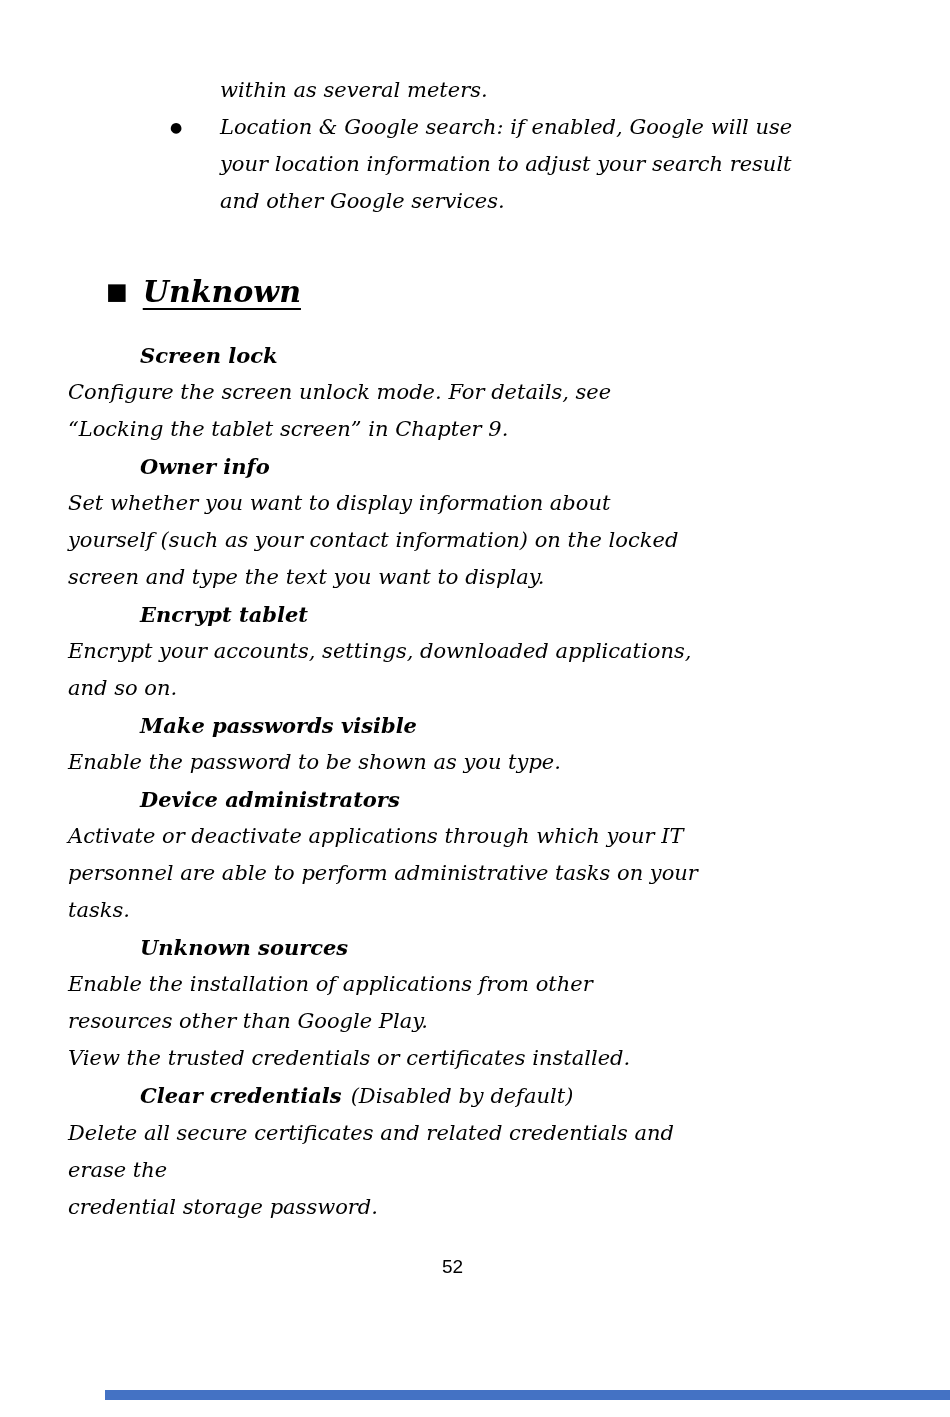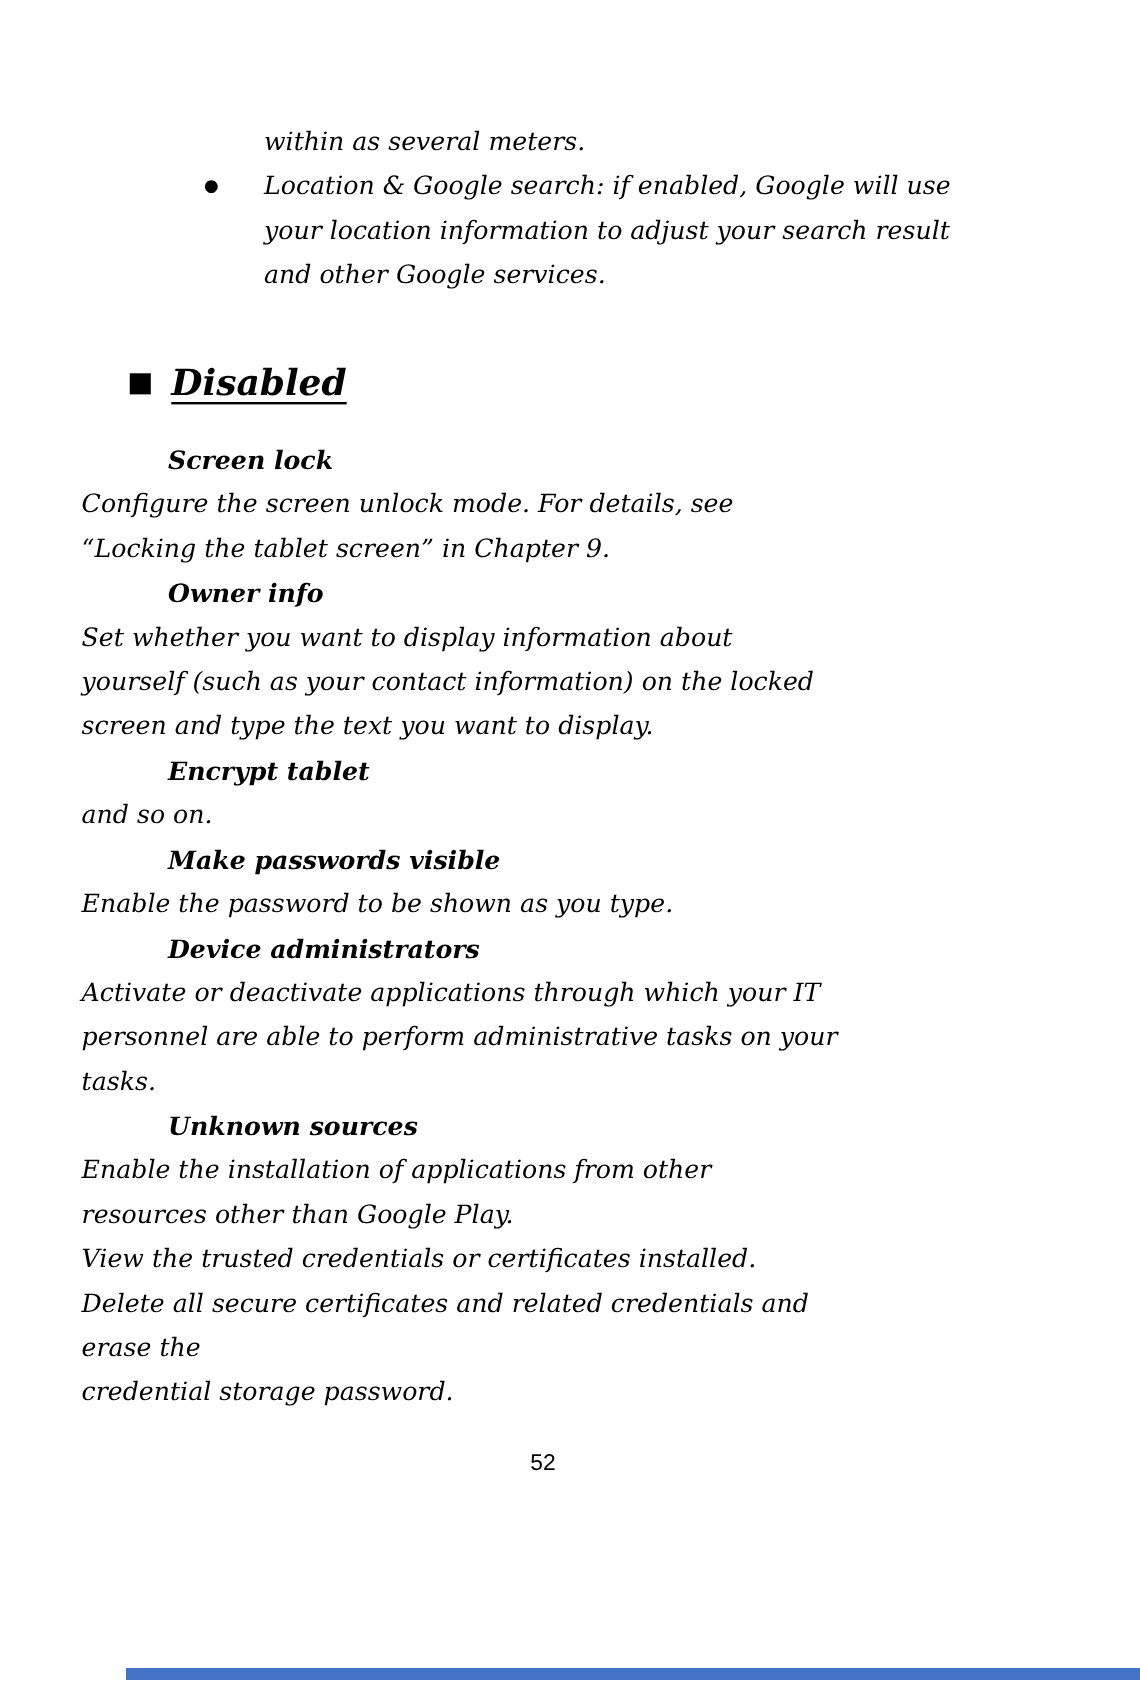--- a/index.html
+++ b/index.html
@@ -18,21 +18,21 @@
     font-size:21px;
     white-space:nowrap;
   }
   .cont-line  { padding-left:220px; }
   .bullet-first { position:relative; }
   .bullet-lines .line { padding-left:220px; }
   .bullet {
     position:absolute; left:170px; top:0;
     font-style:normal; font-size:14px; line-height:37px;
   }
-  .intro-block { padding-top:100px; }
+  .intro-block { padding-top:72px; }
   .heading {
     margin-top:50px;
     padding-left:106px;
     font-size:30px; font-weight:bold; line-height:42px;
     white-space:nowrap;
   }
   .heading .sq {
     font-style:normal; font-size:23px;
     margin-right:15px; vertical-align:3px;
   }
@@ -71,43 +71,45 @@
       <div class="line bullet-first">
         <span class="bullet">●</span>
         <span>Location &amp; Google search: if enabled, Google will use</span>
       </div>
       <div class="line">your location information to adjust your search result</div>
       <div class="line">and other Google services.</div>
     </div>
   </div>
 
   <div class="heading">
-    <span class="sq">■</span><span class="heading-text">Disabled</span>
+    <span class="sq">■</span><span class="heading-text">Unknown</span>
   </div>
 
   <div class="sections" id="sections">
       <div class="line label-line"><span>Screen lock</span></div>
       <div class="line desc-line">Configure the screen unlock mode. For details, see</div>
       <div class="line desc-line">“Locking the tablet screen” in Chapter 9.</div>
       <div class="line label-line"><span>Owner info</span></div>
       <div class="line desc-line">Set whether you want to display information about</div>
       <div class="line desc-line">yourself (such as your contact information) on the locked</div>
       <div class="line desc-line">screen and type the text you want to display.</div>
       <div class="line label-line"><span>Encrypt tablet</span></div>
+      <div class="line desc-line">Encrypt your accounts, settings, downloaded applications,</div>
       <div class="line desc-line">and so on.</div>
       <div class="line label-line"><span>Make passwords visible</span></div>
       <div class="line desc-line">Enable the password to be shown as you type.</div>
       <div class="line label-line"><span>Device administrators</span></div>
       <div class="line desc-line">Activate or deactivate applications through which your IT</div>
       <div class="line desc-line">personnel are able to perform administrative tasks on your</div>
       <div class="line desc-line">tasks.</div>
       <div class="line label-line"><span>Unknown sources</span></div>
       <div class="line desc-line">Enable the installation of applications from other</div>
       <div class="line desc-line">resources other than Google Play.</div>
       <div class="line desc-line">View the trusted credentials or certificates installed.</div>
+      <div class="line label-line"><span>Clear credentials</span><span class="label-suffix">(Disabled by default)</span></div>
       <div class="line desc-line">Delete all secure certificates and related credentials and</div>
       <div class="line desc-line">erase the</div>
       <div class="line desc-line">credential storage password.</div>
     </div>
 
   <div class="page-num">52</div>
 
   <div class="footer-bar" style="background: rgb(68, 114, 196);"></div>
 
 </div>

